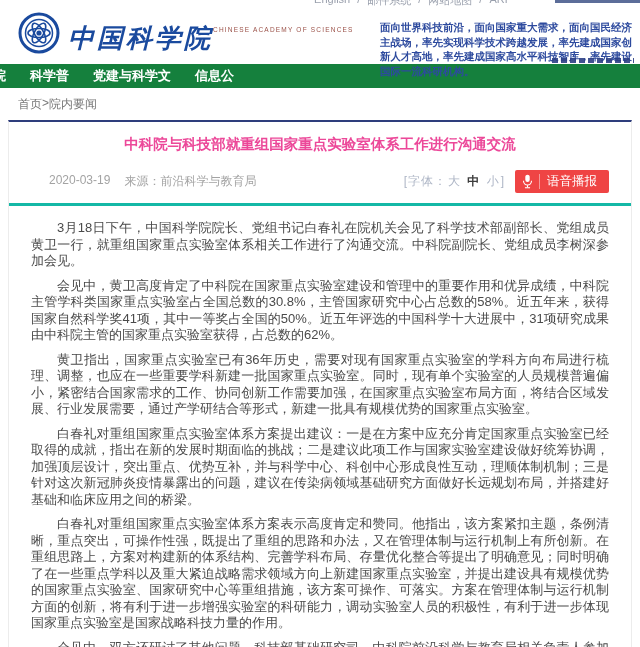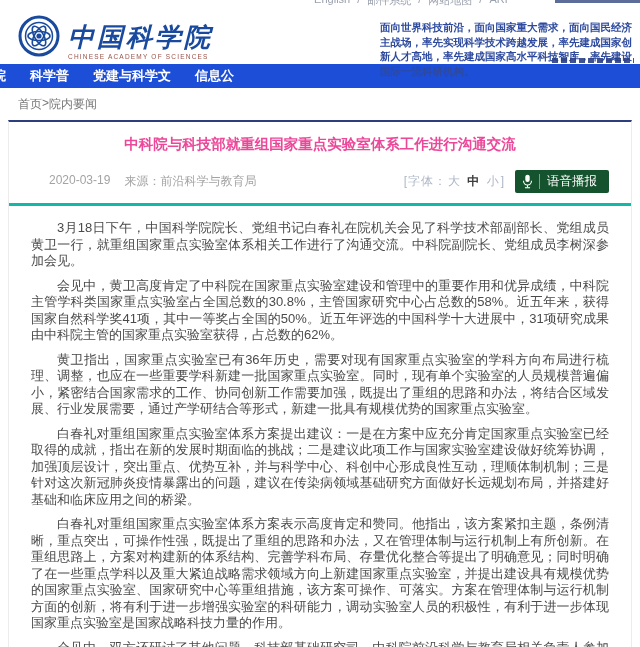--- a/index.html
+++ b/index.html
@@ -12,34 +12,34 @@
     font-size:11px; color:#9aa0ad; white-space:nowrap; }
   .top-links span { cursor:pointer; }
   .search-fragment { position:absolute; top:0; right:0; width:85px; height:3px;
     background:#5c6d99; }
 
   
   .site-header { display:flex; justify-content:space-between; align-items:flex-start;
     padding:12px 8px 0 18px; height:64px; }
   .logo { display:flex; align-items:center; gap:8px; text-decoration:none; cursor:pointer; }
   .emblem svg { display:block; }
-  .logo-text { display:flex; flex-direction:column;margin-top:12px; }
+  .logo-text { display:flex; flex-direction:row;margin-top:12px; }
   .logo-cn { font-family:"Liberation Serif","DejaVu Serif",serif; font-weight:bold;
     font-style:italic; font-size:26px; line-height:28px; color:#1a4a9e; letter-spacing:3px; }
   .logo-en { font-size:6.5px; letter-spacing:1.2px; color:#9b5148; margin-top:1px; }
   .slogan { width:252px; font-size:10.5px; line-height:14.5px; font-weight:bold;
     color:#2d4a9e; text-align:justify; margin-top:8px; }
 
   
   .nav-fragment { position:absolute; top:58px; right:6px; width:82px; height:5px;
     background:repeating-linear-gradient(90deg,#2c3f85 0 6px,transparent 6px 9px);
     opacity:.9; }
 
   
-  .main-nav { height:24px; background:#1d4ed8; display:flex; align-items:center; }
+  .main-nav { height:24px; background:#15803d; display:flex; align-items:center; }
   .main-nav ul { list-style:none; display:flex; gap:24px; align-items:center; }
   .main-nav li { color:#fff; font-size:13px; font-weight:bold; cursor:pointer;
     white-space:nowrap; }
   .main-nav li:first-child { margin-left:-7px; }
 
   
   .breadcrumb { padding:8px 18px 7px; font-size:12px; color:#777; display:flex; }
   .breadcrumb .bc-link { cursor:pointer; }
 
   
@@ -47,21 +47,21 @@
     border-right:1px solid #ececec; background:#fff; min-height:540px; }
   .article-title { font-size:14.5px; line-height:20px; font-weight:bold; color:#ec4899;
     text-align:center; margin-top:12px; }
   .meta { display:flex; justify-content:space-between; align-items:center;
     margin-top:16px; padding:0 22px 10px 40px; border-bottom:3px solid #14b8a6; }
   .meta-left { font-size:12px; color:#a3a3a3; display:flex; gap:14px; }
   .meta-right { display:flex; align-items:center; gap:10px; }
   .font-ctrl { font-size:12px; color:#aeb6c6; letter-spacing:1px; }
   .font-ctrl .fs { cursor:pointer; padding:0 1px; }
   .font-ctrl .fs.active { color:#3c3c3c; font-weight:bold; }
-  .tts { display:inline-flex; align-items:center; background:#14532d; color:#fff;
+  .tts { display:inline-flex; align-items:center; background:#ef4444; color:#fff;
     border:none; padding:3px 12px 3px 7px; font-size:12.5px; border-radius:2px;
     cursor:pointer; gap:7px; font-family:inherit; }
   .tts .mic { display:flex; align-items:center; padding-right:6px;
     border-right:1px solid rgba(255,255,255,.45); }
 
   .article-body { padding:6px 22px 0; }
   .article-body p { font-size:13px; line-height:16.5px; color:#4a4a4a;
     text-align:justify; text-indent:2em; margin:8px 0; }
 </style>
 </head>
@@ -141,20 +141,20 @@
             </svg>
           </span>
           <span>语音播报</span>
         </button>
       </div>
     </div>
 
     <div class="article-body">
         <p>3月18日下午，中国科学院院长、党组书记白春礼在院机关会见了科学技术部副部长、党组成员黄卫一行，就重组国家重点实验室体系相关工作进行了沟通交流。中科院副院长、党组成员李树深参加会见。</p>
         <p>会见中，黄卫高度肯定了中科院在国家重点实验室建设和管理中的重要作用和优异成绩，中科院主管学科类国家重点实验室占全国总数的30.8%，主管国家研究中心占总数的58%。近五年来，获得国家自然科学奖41项，其中一等奖占全国的50%。近五年评选的中国科学十大进展中，31项研究成果由中科院主管的国家重点实验室获得，占总数的62%。</p>
-        <p>黄卫指出，国家重点实验室已有36年历史，需要对现有国家重点实验室的学科方向布局进行梳理、调整，也应在一些重要学科新建一批国家重点实验室。同时，现有单个实验室的人员规模普遍偏小，紧密结合国家需求的工作、协同创新工作需要加强，既提出了重组的思路和办法，将结合区域发展、行业发展需要，通过产学研结合等形式，新建一批具有规模优势的国家重点实验室。</p>
+        <p>黄卫指出，国家重点实验室已有36年历史，需要对现有国家重点实验室的学科方向布局进行梳理、调整，也应在一些重要学科新建一批国家重点实验室。同时，现有单个实验室的人员规模普遍偏小，紧密结合国家需求的工作、协同创新工作需要加强，在国家重点实验室布局方面，将结合区域发展、行业发展需要，通过产学研结合等形式，新建一批具有规模优势的国家重点实验室。</p>
         <p>白春礼对重组国家重点实验室体系方案提出建议：一是在方案中应充分肯定国家重点实验室已经取得的成就，指出在新的发展时期面临的挑战；二是建议此项工作与国家实验室建设做好统筹协调，加强顶层设计，突出重点、优势互补，并与科学中心、科创中心形成良性互动，理顺体制机制；三是针对这次新冠肺炎疫情暴露出的问题，建议在传染病领域基础研究方面做好长远规划布局，并搭建好基础和临床应用之间的桥梁。</p>
         <p>白春礼对重组国家重点实验室体系方案表示高度肯定和赞同。他指出，该方案紧扣主题，条例清晰，重点突出，可操作性强，既提出了重组的思路和办法，又在管理体制与运行机制上有所创新。在重组思路上，方案对构建新的体系结构、完善学科布局、存量优化整合等提出了明确意见；同时明确了在一些重点学科以及重大紧迫战略需求领域方向上新建国家重点实验室，并提出建设具有规模优势的国家重点实验室、国家研究中心等重组措施，该方案可操作、可落实。方案在管理体制与运行机制方面的创新，将有利于进一步增强实验室的科研能力，调动实验室人员的积极性，有利于进一步体现国家重点实验室是国家战略科技力量的作用。</p>
         <p>会见中，双方还研讨了其他问题。科技部基础研究司、中科院前沿科学与教育局相关负责人参加会见。</p>
       </div>
   </main>
 
 </div>
 
 </body></html>

